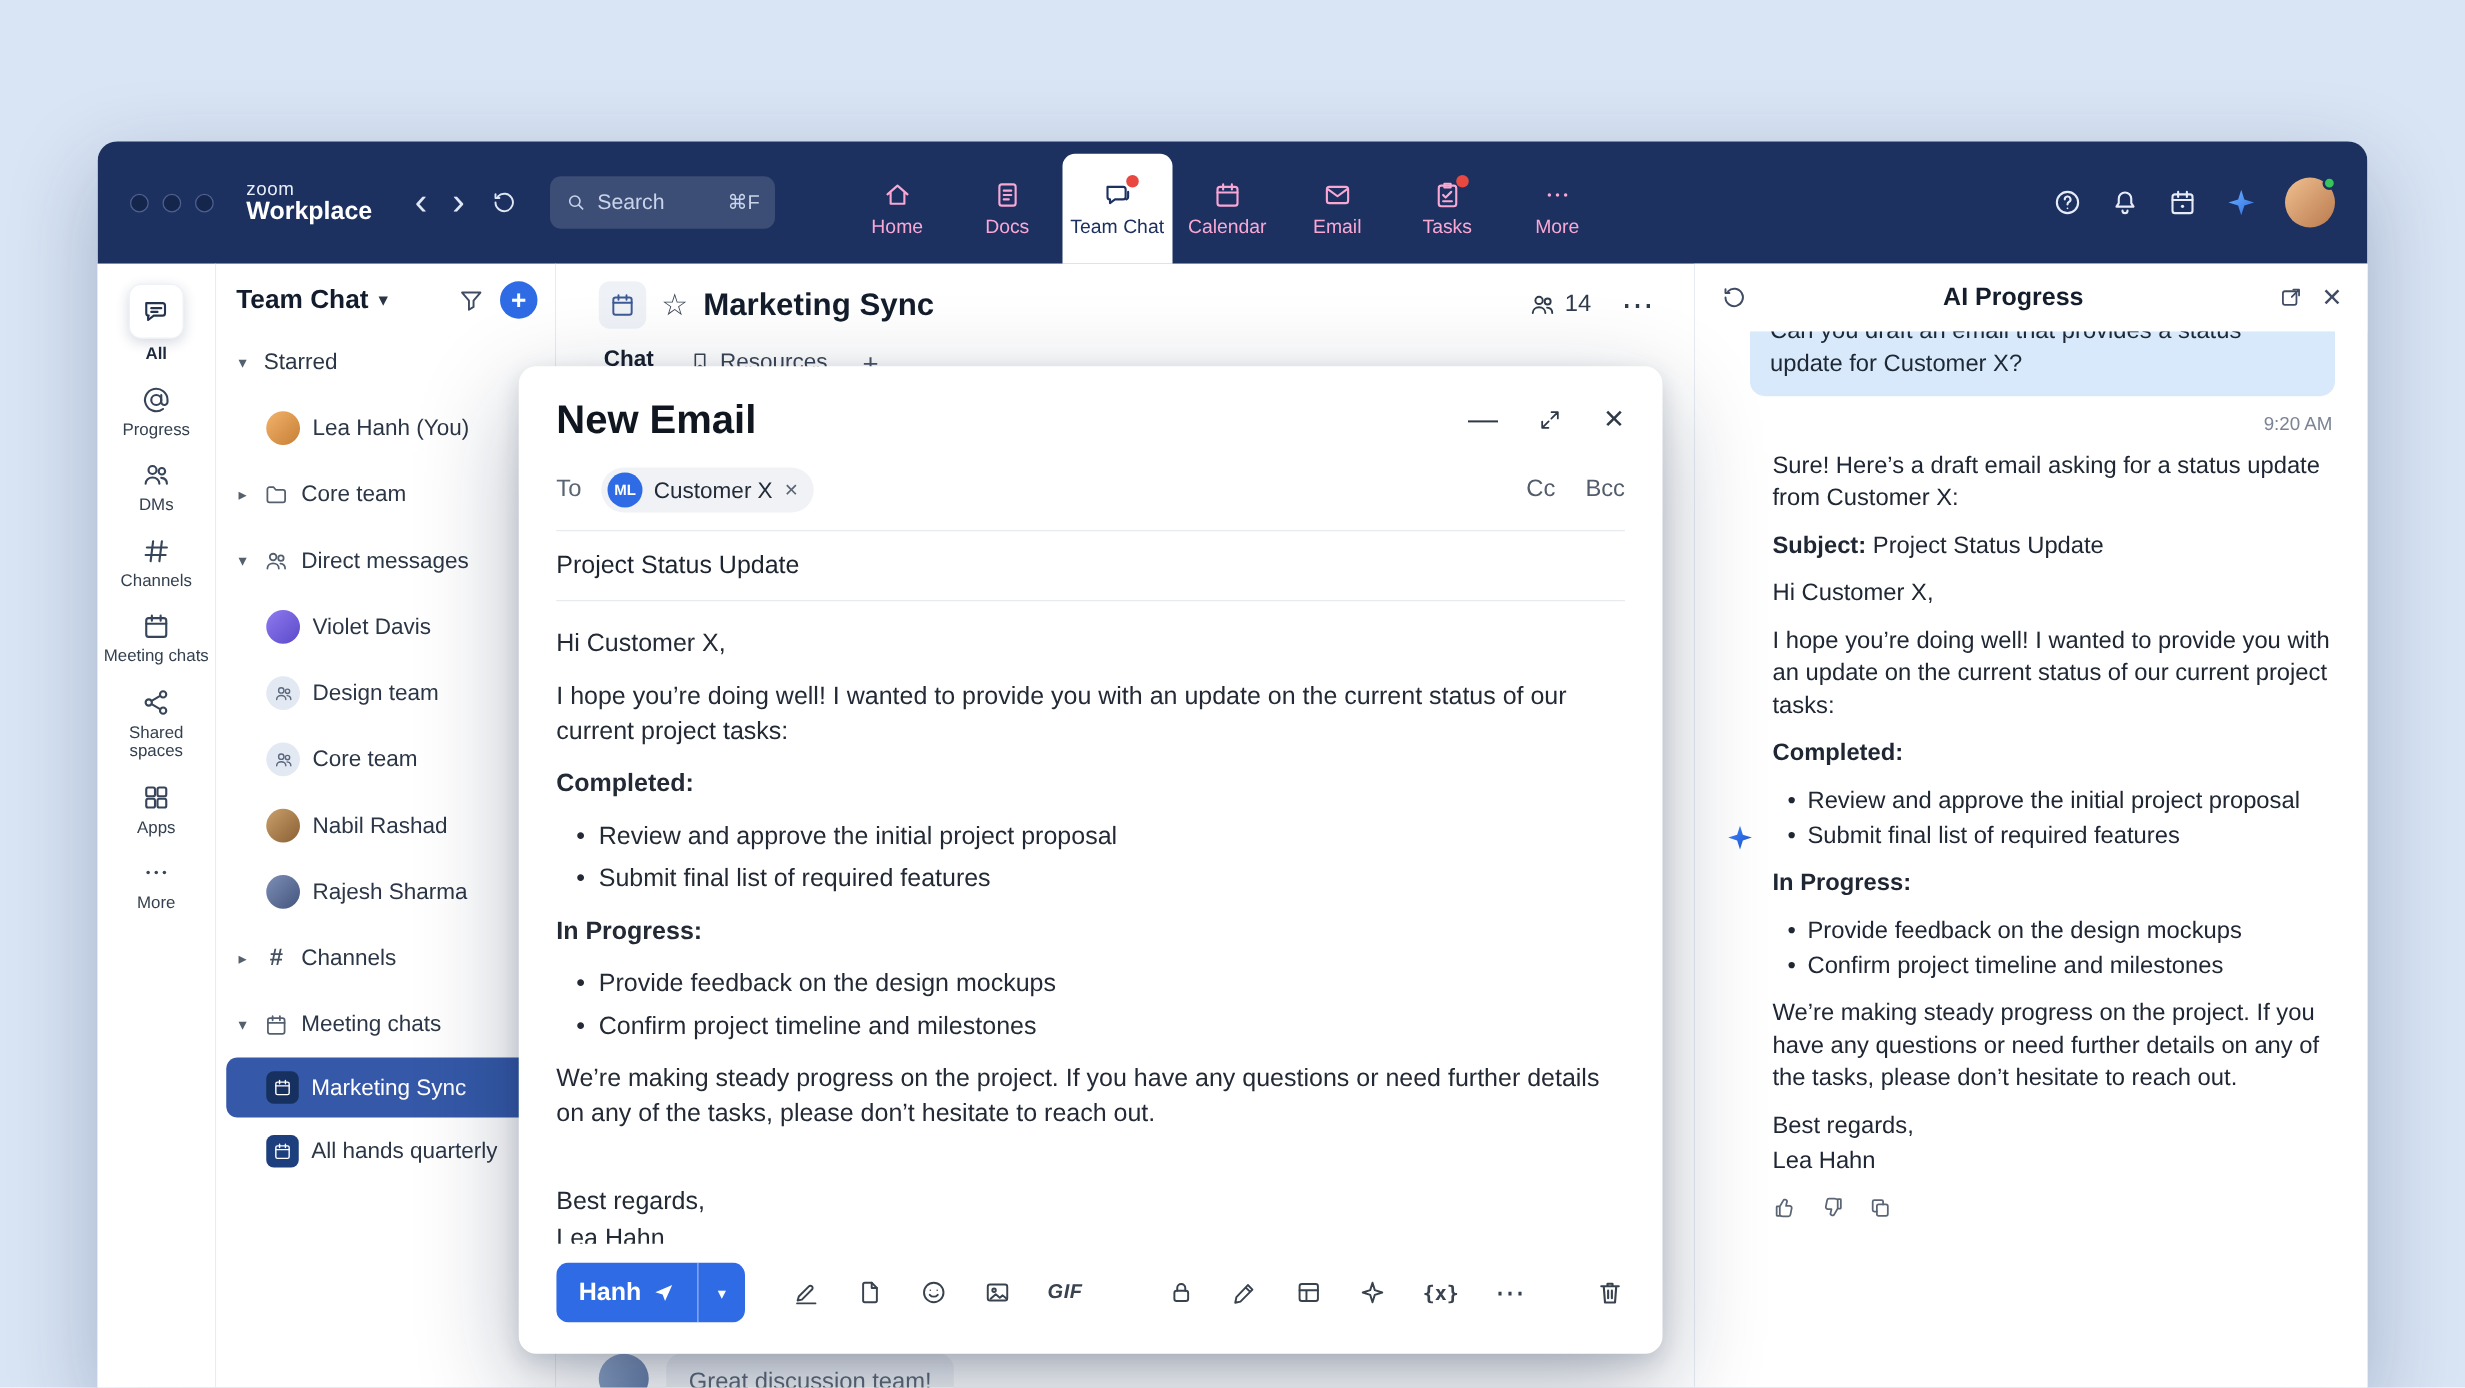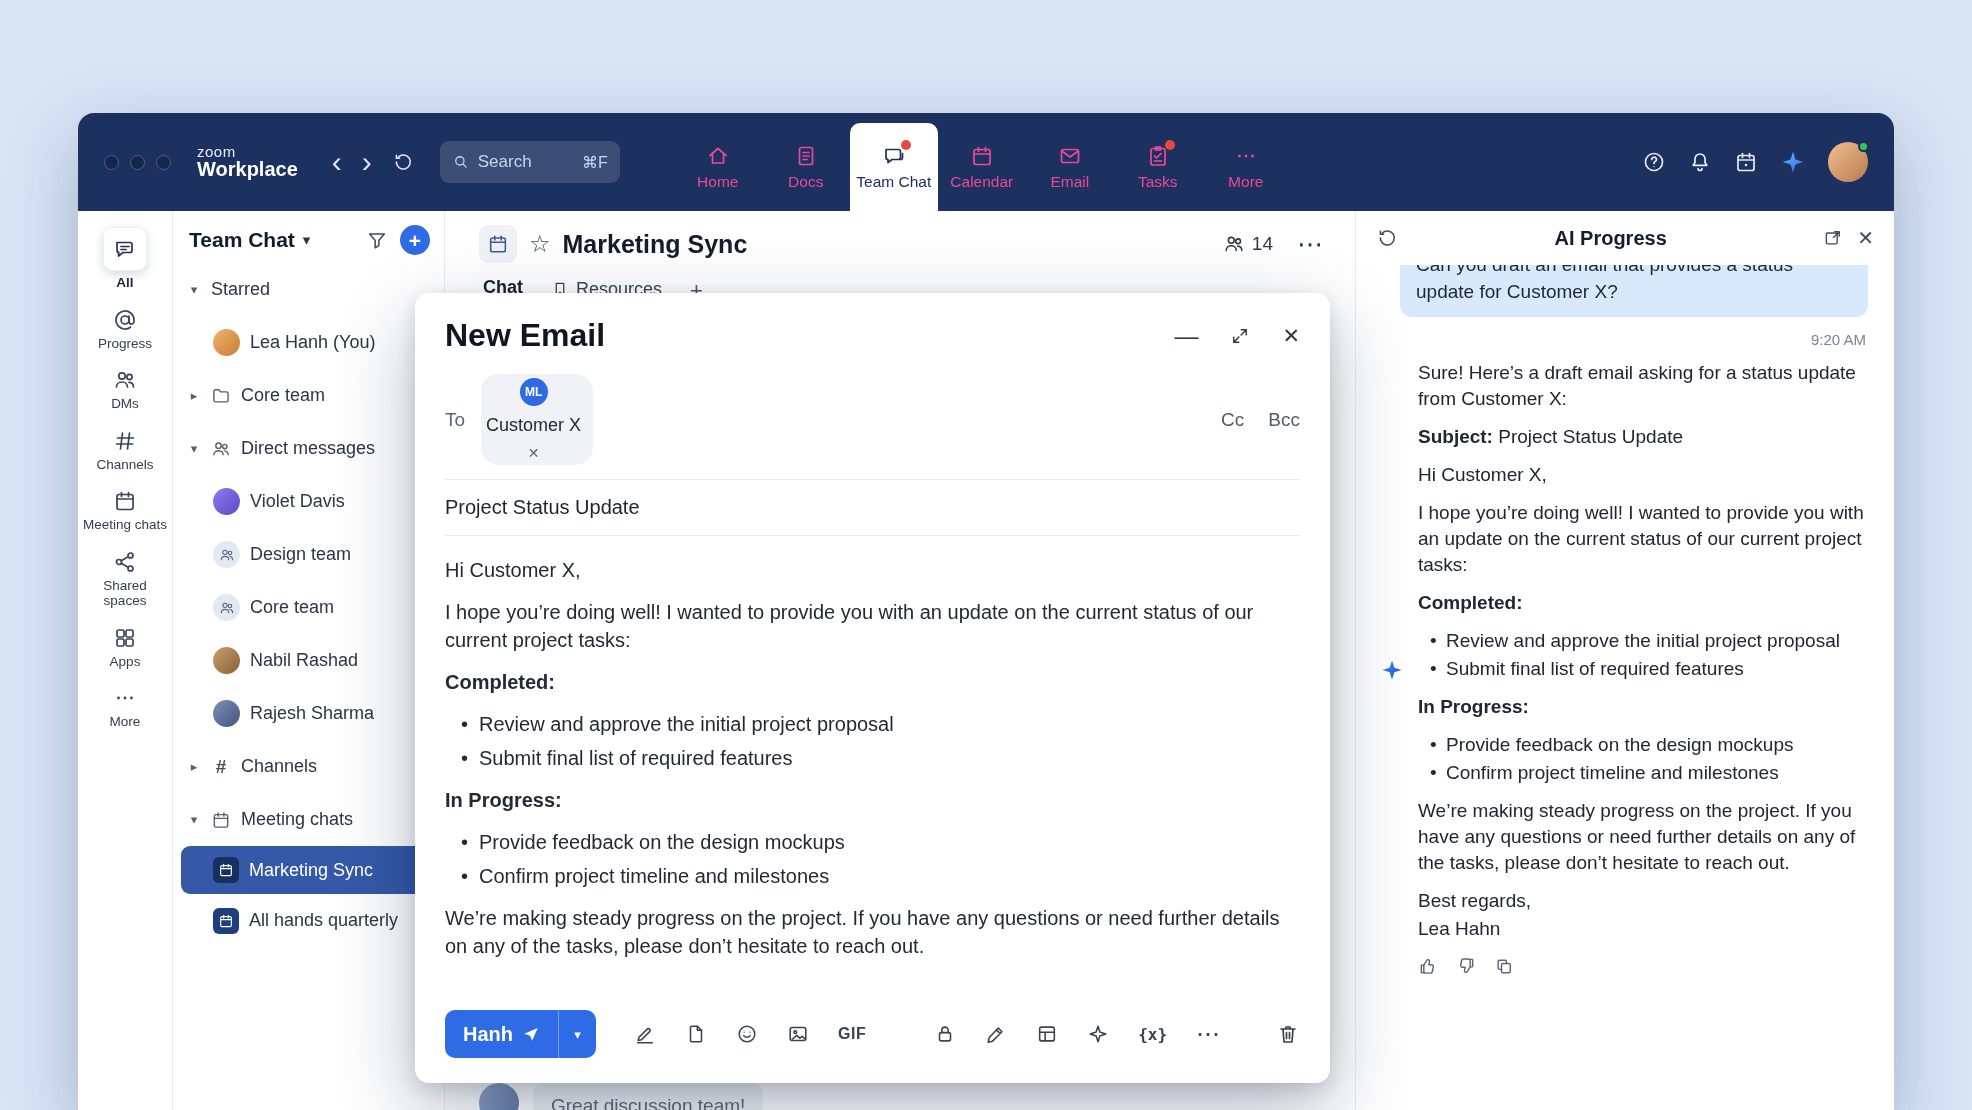--- a/index.html
+++ b/index.html
@@ -24,21 +24,21 @@
   .logo { margin-left:26px; display:flex; flex-direction:column; line-height:1.05; }
   .logo-top { font-size:15px; letter-spacing:.5px; color:#e8edf8; }
   .logo-bottom { font-size:20px; font-weight:700; }
   .navarrows { display:flex; align-items:center; gap:20px; margin-left:34px; color:#dfe6f4; }
   .arrow { font-size:30px; line-height:1; cursor:default; }
   .searchbox { margin-left:26px; width:180px; height:42px; border-radius:9px; background:rgba(255,255,255,.14);
     display:flex; align-items:center; padding:0 12px; gap:8px; color:#c9d4ea; font-size:17px; }
   .searchbox .sc { margin-left:auto; font-size:16px; }
   .mainnav { display:flex; align-items:flex-end; height:100%; margin-left:54px; }
   .navitem { width:88px; height:88px; display:flex; flex-direction:column; align-items:center; justify-content:center; gap:5px;
-    color:#ec4899; font-size:15.5px; cursor:pointer; position:relative; }
+    color:#f9a8d4; font-size:15.5px; cursor:pointer; position:relative; }
   .navitem.active { height:88px; align-self:flex-end; background:#fff; color:#1c3160; border-radius:10px 10px 0 0; }
   .nav-ic { position:relative; }
   .badge { position:absolute; top:-4px; right:-5px; width:10px; height:10px; border-radius:50%; background:#e8483f; }
   .topright { margin-left:auto; display:flex; align-items:center; gap:22px; color:#e6ebf7; }
   .avatar-top { width:40px; height:40px; border-radius:50%; background:linear-gradient(135deg,#f0c090,#b97a4e); position:relative; }
   .avatar-top .online { position:absolute; right:-1px; top:-1px; width:11px; height:11px; border-radius:50%; background:#35c759; border:2px solid #1c3160; }
   .spark-top svg { fill:url(#sg1); stroke:none; }
 
   
   .content { flex:1; display:flex; min-height:0; position:relative; }
@@ -120,21 +120,21 @@
   .modal { position:absolute; left:337px; top:180px; width:915px; height:790px; background:#fff; border-radius:14px;
     box-shadow:0 28px 80px rgba(10,25,60,.30), 0 6px 18px rgba(10,25,60,.14); z-index:40; display:flex; flex-direction:column; }
   .m-head { display:flex; align-items:center; padding:24px 30px 12px 30px; }
   .m-head-title { font-size:32px; font-weight:700; color:#10161f; }
   .m-head-ic { margin-left:auto; display:flex; align-items:center; gap:32px; color:#2f3947; }
   .m-head-ic .icon, .m-min, .m-x { cursor:pointer; }
   .m-min { font-size:24px; line-height:1; }
   .m-x { font-size:21px; }
   .to-row { margin:0 30px; padding:8px 0 14px 0; border-bottom:1px solid #e7eaef; display:flex; align-items:center; gap:16px; }
   .to-label { font-size:19px; color:#5b6573; }
-  .chip { display:flex; align-items:center; gap:9px; background:#f0f2f5; border-radius:18px; padding:4px 12px 4px 5px; cursor:default;flex-direction:column; }
+  .chip { display:flex; align-items:center; gap:9px; background:#f0f2f5; border-radius:18px; padding:4px 12px 4px 5px; cursor:default; }
   .chip-av { width:28px; height:28px; border-radius:50%; background:#2e6be4; color:#fff; font-size:12px; font-weight:700; display:flex; align-items:center; justify-content:center; }
   .chip-name { font-size:18px; color:#222b38; }
   .chip-x { font-size:14px; color:#5b6573; cursor:pointer; }
   .ccbcc { margin-left:auto; display:flex; gap:24px; font-size:19px; color:#525c6b; }
   .ccbcc span { cursor:pointer; }
   .subj-row { margin:0 30px; padding:16px 0; border-bottom:1px solid #e7eaef; font-size:20px; font-weight:500; color:#1c2430; }
   .m-body { flex:1; padding:20px 30px 0 30px; font-size:20px; line-height:28px; color:#232a35; overflow:hidden; }
   .m-body p { margin-bottom:14px; }
   .m-body .b { font-weight:700; }
   .m-list { list-style:none; margin:0 0 14px 0; padding-left:14px; }
@@ -143,21 +143,21 @@
   .signoff-block { margin-top:42px; }
   .signoff-block p { margin-bottom:2px; }
   .m-toolbar { flex:0 0 88px; display:flex; align-items:center; padding:0 30px 10px 30px; }
   .send-group { display:flex; border-radius:10px; overflow:hidden; }
   .send-btn { background:#2e6be4; color:#fff; height:48px; display:flex; align-items:center; gap:9px; padding:0 18px; font-size:20px; font-weight:600; cursor:pointer; }
   .send-btn svg { fill:#fff; stroke:none; }
   .send-dd { background:#2e6be4; width:38px; display:flex; align-items:center; justify-content:center; color:#fff; border-left:1px solid rgba(255,255,255,.35); font-size:13px; cursor:pointer; }
   .tb-icons { display:flex; align-items:center; gap:29px; margin-left:38px; color:#39424f; }
   .tb-icons .icon { cursor:pointer; }
   .tb-gap { width:10px; }
-  .gif { font-size:16px; font-weight:700; letter-spacing:.5px; cursor:pointer; }
+  .gif { font-size:16px; font-weight:700; letter-spacing:.5px; cursor:pointer;font-style:italic; }
   .codex { font-family:"DejaVu Sans Mono", monospace; font-size:16px; font-weight:700; cursor:pointer; }
   .tb-ell { font-size:24px; letter-spacing:1px; cursor:pointer; }
   .trash { margin-left:auto; color:#39424f; cursor:pointer; }
 </style>
 </head>
 <body>
 
 <svg width="0" height="0" style="position:absolute">
   <defs>
     <linearGradient id="sg1" x1="0" y1="0" x2="1" y2="1">

